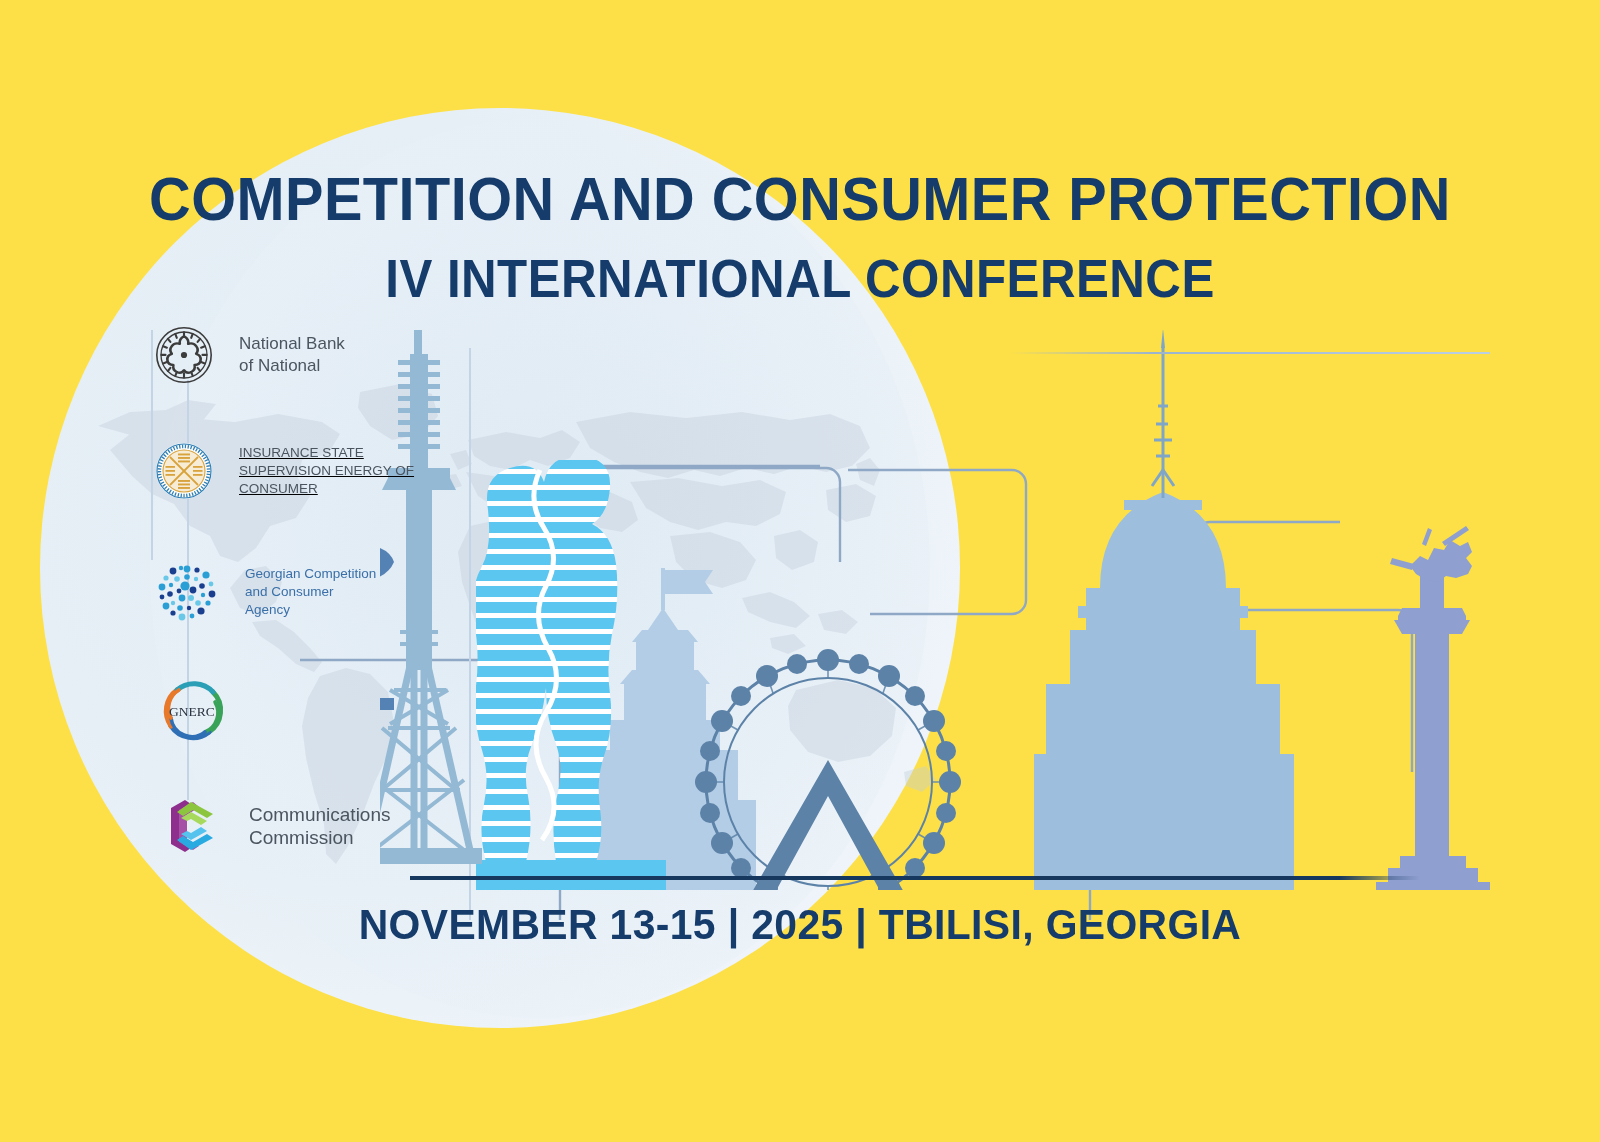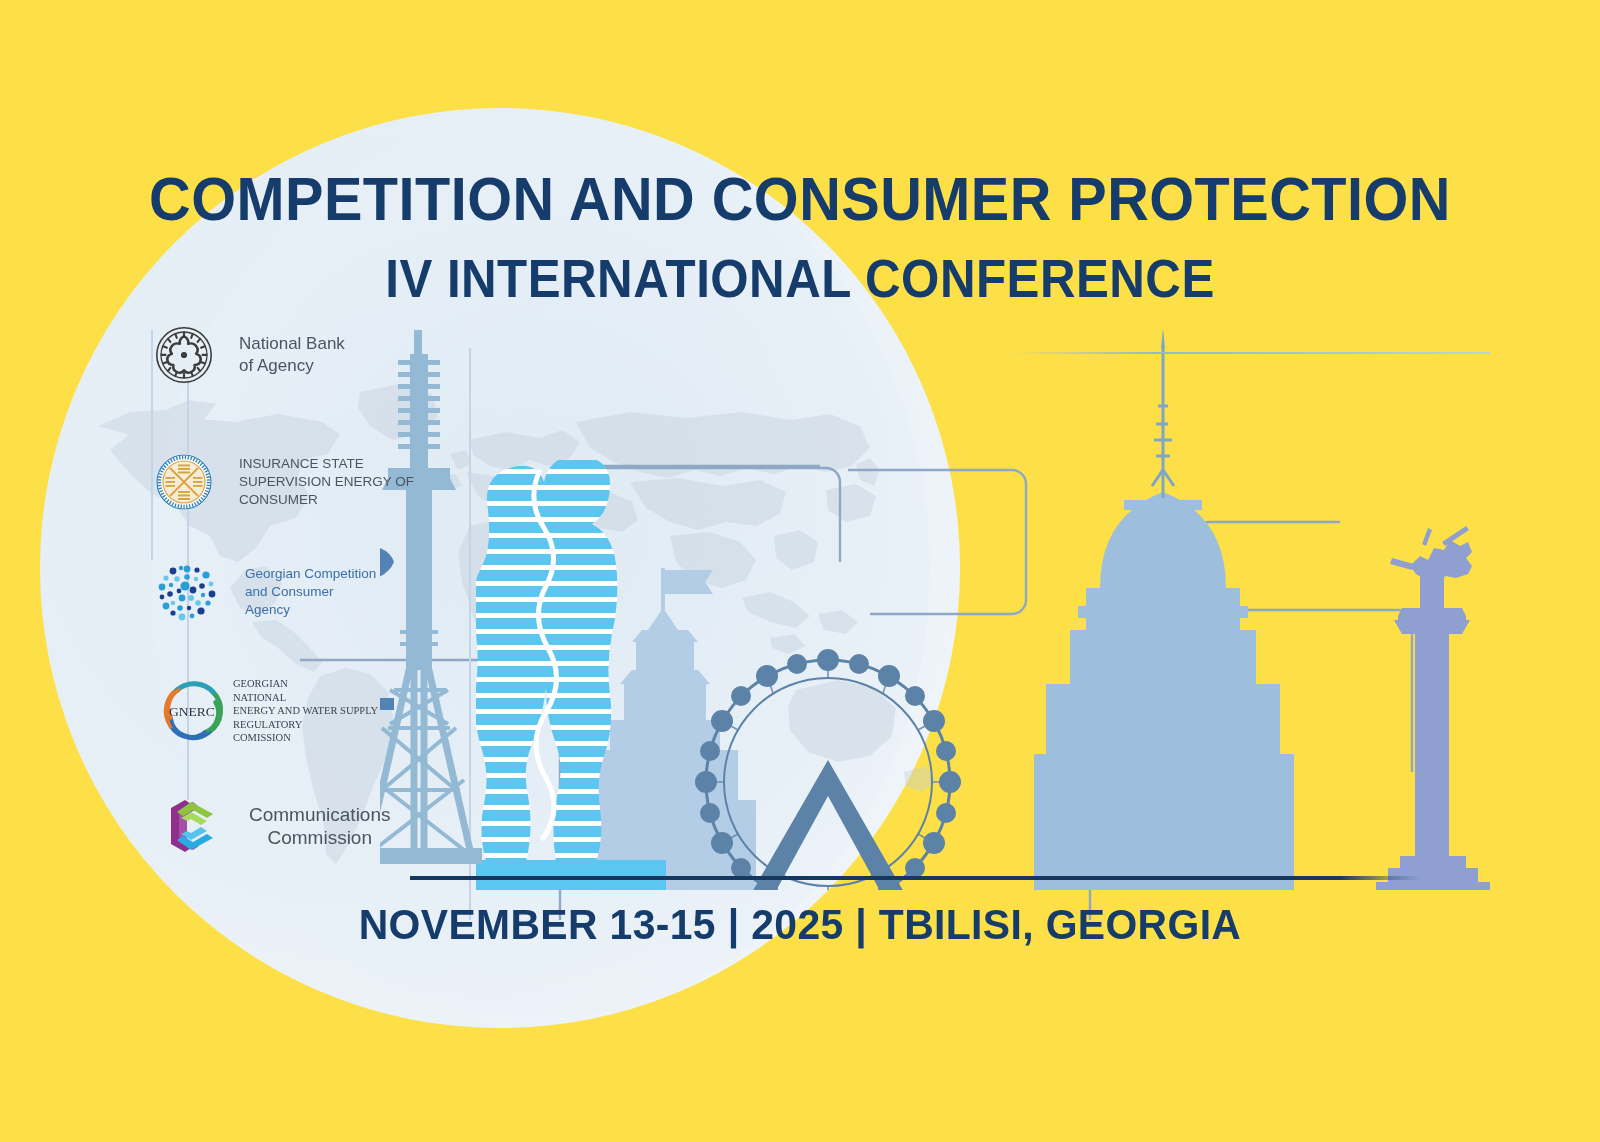--- a/index.html
+++ b/index.html
@@ -431,25 +431,25 @@
             <path d="M29 14.5 q5.2 3.2 4.2 8.2 q5 -1.8 8 2.4 q3 4.2 0 8.4 q5 1.6 4.4 6.8
                      q-0.6 5.2 -6 5.4 q1.2 5.2 -3.4 7.6 q-4.6 2.4 -7.2 -2
                      q-2.6 4.4 -7.2 2 q-4.6 -2.4 -3.4 -7.6 q-5.4 -0.2 -6 -5.4
                      q-0.6 -5.2 4.4 -6.8 q-3 -4.2 0 -8.4 q3 -4.2 8 -2.4 q-1 -5 4.2 -8.2 Z" transform="translate(0,-3) scale(1,0.92)"></path>
           </g>
           <circle cx="29" cy="29" r="3.1" fill="#3c3c3c"></circle>
         </svg>
       </div>
       <div class="logo-text lt-nbg">
         <div>National Bank</div>
-        <div>of Agency</div>
+        <div>of National</div>
       </div>
     </div>
 
-    <div class="logo-row" style="top:127px;">
+    <div class="logo-row" style="top:116px;text-decoration:underline;">
       <div class="logo-mark">
         <svg width="58" height="58" viewBox="0 0 58 58">
           <circle cx="29" cy="29" r="28" fill="#ffffff"></circle>
           <circle cx="29" cy="29" r="27" fill="none" stroke="#2f7fb5" stroke-width="1.2"></circle>
           <circle cx="29" cy="29" r="24.6" fill="none" stroke="#2f7fb5" stroke-width="3.6" stroke-dasharray="1.3 1.6"></circle>
           <circle cx="29" cy="29" r="21" fill="#f7ecd5" stroke="#d8a23c" stroke-width="1.1"></circle>
           <g stroke="#d8a23c" stroke-width="1.8">
             <path d="M15 15 L43 43"></path>
               <path d="M43 15 L15 43"></path>
           </g>
@@ -534,30 +534,23 @@
             <path d="M22 16 a26 26 0 0 1 36 2" stroke="#2a9fb5"></path>
           </g>
           <g fill="none" stroke-width="3.6" stroke-linecap="round">
             <path d="M60 28 a21 21 0 0 1 -10 30" stroke="#3aa35a"></path>
             <path d="M50 58 a21 21 0 0 1 -34 -14" stroke="#2f6fb5"></path>
             <path d="M16 44 a21 21 0 0 1 8 -28" stroke="#e8792b"></path>
           </g>
           <text x="37" y="42" text-anchor="middle" font-family="Liberation Serif, serif" font-size="13.5" fill="#2a3340">GNERC</text>
         </svg>
       </div>
-      <div class="logo-text lt-gnerc" style="margin-left:4px;">
-        <div>GEORGIAN</div>
-        <div>NATIONAL</div>
-        <div>ENERGY AND WATER SUPPLY</div>
-        <div>REGULATORY</div>
-        <div>COMISSION</div>
-      </div>
     </div>
 
-    <div class="logo-row" style="top:466px;text-align:center;">
+    <div class="logo-row" style="top:466px;">
       <div class="logo-mark">
         <svg width="68" height="68" viewBox="0 0 68 68">
 
           <path fill="#8e2f8e" d="M30 8 L16 16 v36 l14 8 l6 -4 l-12 -7 V20 l12 -8 Z"></path>
           <path fill="#a64fa6" d="M38 10 L24 18 v32 l14 8 l6 -4 l-12 -7 V23 l12 -8 Z"></path>
 
           <path fill="#8cc63f" d="M36 10 L58 22 l-6 4 l-14 -8 l-10 6 l-6 -4 Z"></path>
           <path fill="#a6d95c" d="M36 20 L52 29 l-6 4 l-10 -6 l-4 2 l-6 -3 Z"></path>
 
           <path fill="#29abe2" d="M36 58 L58 46 l-6 -4 l-14 8 l-10 -6 l-6 4 Z"></path>

